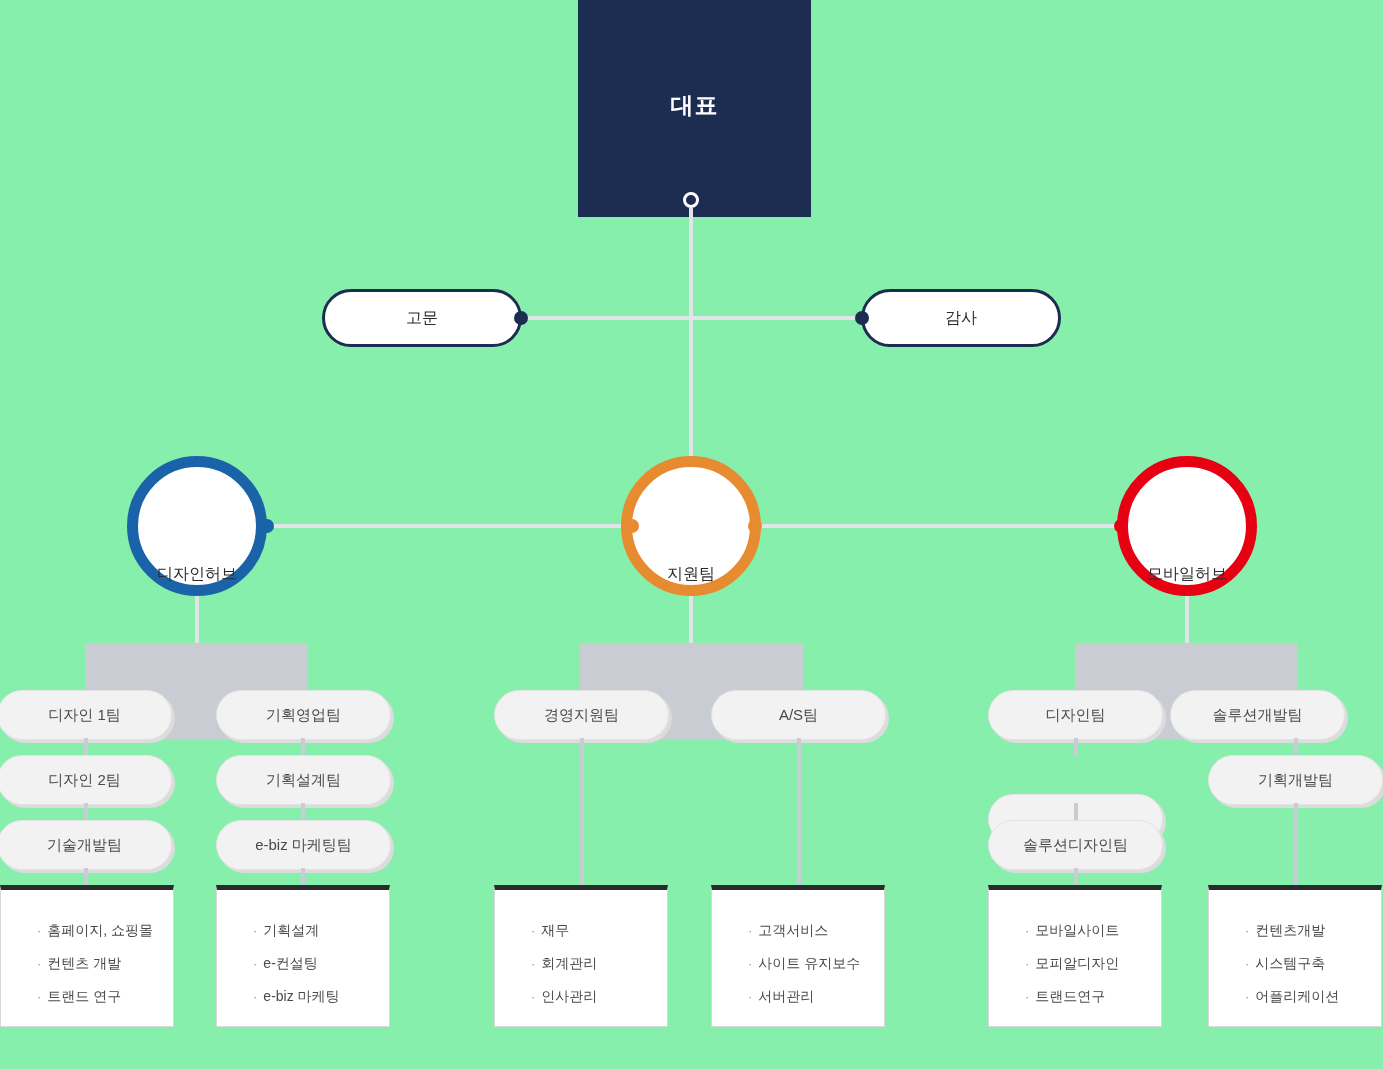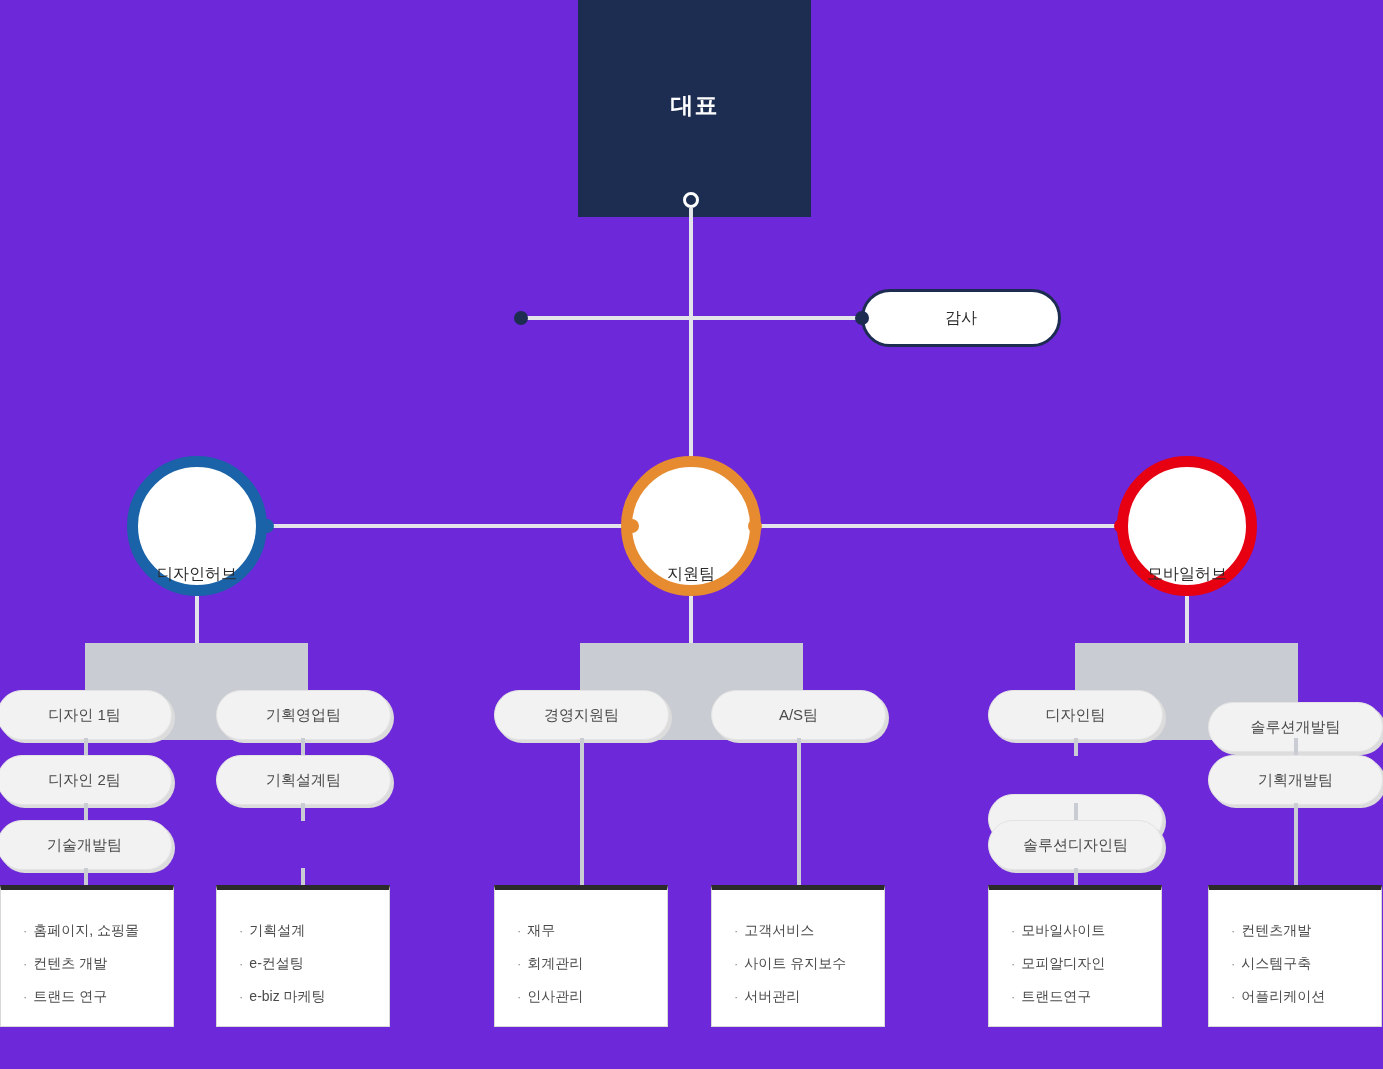--- a/index.html
+++ b/index.html
@@ -9,21 +9,21 @@
   }
   body {
     font-family: "Liberation Sans", "DejaVu Sans", sans-serif;
     color: #3a3a3a;
   }
   #chart {
     position: relative;
     width: 1383px;
     height: 1069px;
     overflow: hidden;
-    background: #6d28d9;
+    background: #86efac;
     text-decoration: underline;
   }
 
   
   .v-line {
     position: absolute;
     width: 4px;
     background: #e2e4e9;
   }
   .v-line-dark {
@@ -141,21 +141,21 @@
     white-space: nowrap;
   }
 
   
   .detail-box {
     position: absolute;
     background: #ffffff;
     border: 1px solid #d8d8d8;
     border-top: 5px solid #2b2b2b;
     box-sizing: border-box;
-    padding: 24px 0 0 22px;
+    padding: 24px 0 0 36px;
   }
   .detail-line {
     font-size: 14px;
     color: #4a4a4a;
     line-height: 33px;
     white-space: nowrap;
   }
   .detail-line .bullet {
     color: #8a8a8a;
     margin-right: 6px;
@@ -169,20 +169,23 @@
 
   <div class="ceo-box">
     <span class="ceo-label">대표</span>
   </div>
   <div class="ceo-knob"></div>
 
   <div class="v-line" style="left:689px; top:208px; height:250px;"></div>
 
   <div class="h-line" style="left:521px; top:316px; width:347px;"></div>
 
+  <div class="staff-pill" style="left:322px; top:289px; width:200px;">
+    <span>고문</span>
+  </div>
   <div class="dot dot-navy" style="left:514px; top:311px;"></div>
 
   <div class="staff-pill" style="left:861px; top:289px; width:200px;">
     <span>감사</span>
   </div>
   <div class="dot dot-navy" style="left:855px; top:311px;"></div>
 
   <div class="h-line" style="left:266px; top:524px; width:366px;"></div>
   <div class="h-line" style="left:752px; top:524px; width:370px;"></div>
 
@@ -222,20 +225,23 @@
   <div class="v-line-dark" style="left:84px; top:868px; height:20px;"></div>
 
   <div class="team-pill" style="left:216px; top:690px; width:175px;">
     <span>기획영업팀</span>
   </div>
   <div class="v-line-dark" style="left:301px; top:738px; height:18px;"></div>
   <div class="team-pill" style="left:216px; top:755px; width:175px;">
     <span>기획설계팀</span>
   </div>
   <div class="v-line-dark" style="left:301px; top:803px; height:18px;"></div>
+  <div class="team-pill" style="left:216px; top:820px; width:175px;">
+    <span>e-biz 마케팅팀</span>
+  </div>
   <div class="v-line-dark" style="left:301px; top:868px; height:20px;"></div>
 
   <div class="detail-box" style="left:0px; top:885px; width:174px; height:142px;">
     <div class="detail-line"><span class="bullet">·</span><span>홈페이지, 쇼핑몰</span></div>
     <div class="detail-line"><span class="bullet">·</span><span>컨텐츠 개발</span></div>
     <div class="detail-line"><span class="bullet">·</span><span>트랜드 연구</span></div>
   </div>
 
   <div class="detail-box" style="left:216px; top:885px; width:174px; height:142px;">
     <div class="detail-line"><span class="bullet">·</span><span>기획설계</span></div>
@@ -275,21 +281,21 @@
   <div class="v-line-dark" style="left:1074px; top:738px; height:18px;"></div>
   <div class="team-pill" style="left:988px; top:794px; width:175px;align-items:flex-end;">
     <span>모피알디자인팀</span>
   </div>
   <div class="v-line-dark" style="left:1074px; top:803px; height:18px;"></div>
   <div class="team-pill" style="left:988px; top:820px; width:175px;">
     <span>솔루션디자인팀</span>
   </div>
   <div class="v-line-dark" style="left:1074px; top:868px; height:20px;"></div>
 
-  <div class="team-pill" style="left:1208px; top:690px; width:175px;margin-top:12px;">
+  <div class="team-pill" style="left:1170px; top:690px; width:175px;">
     <span>솔루션개발팀</span>
   </div>
   <div class="v-line-dark" style="left:1294px; top:738px; height:18px;"></div>
   <div class="team-pill" style="left:1208px; top:755px; width:175px;text-align:center;">
     <span>기획개발팀</span>
   </div>
   <div class="v-line-dark" style="left:1294px; top:803px; height:85px;"></div>
 
   <div class="detail-box" style="left:1208px; top:885px; width:174px; height:142px;">
     <div class="detail-line"><span class="bullet">·</span><span>컨텐츠개발</span></div>

